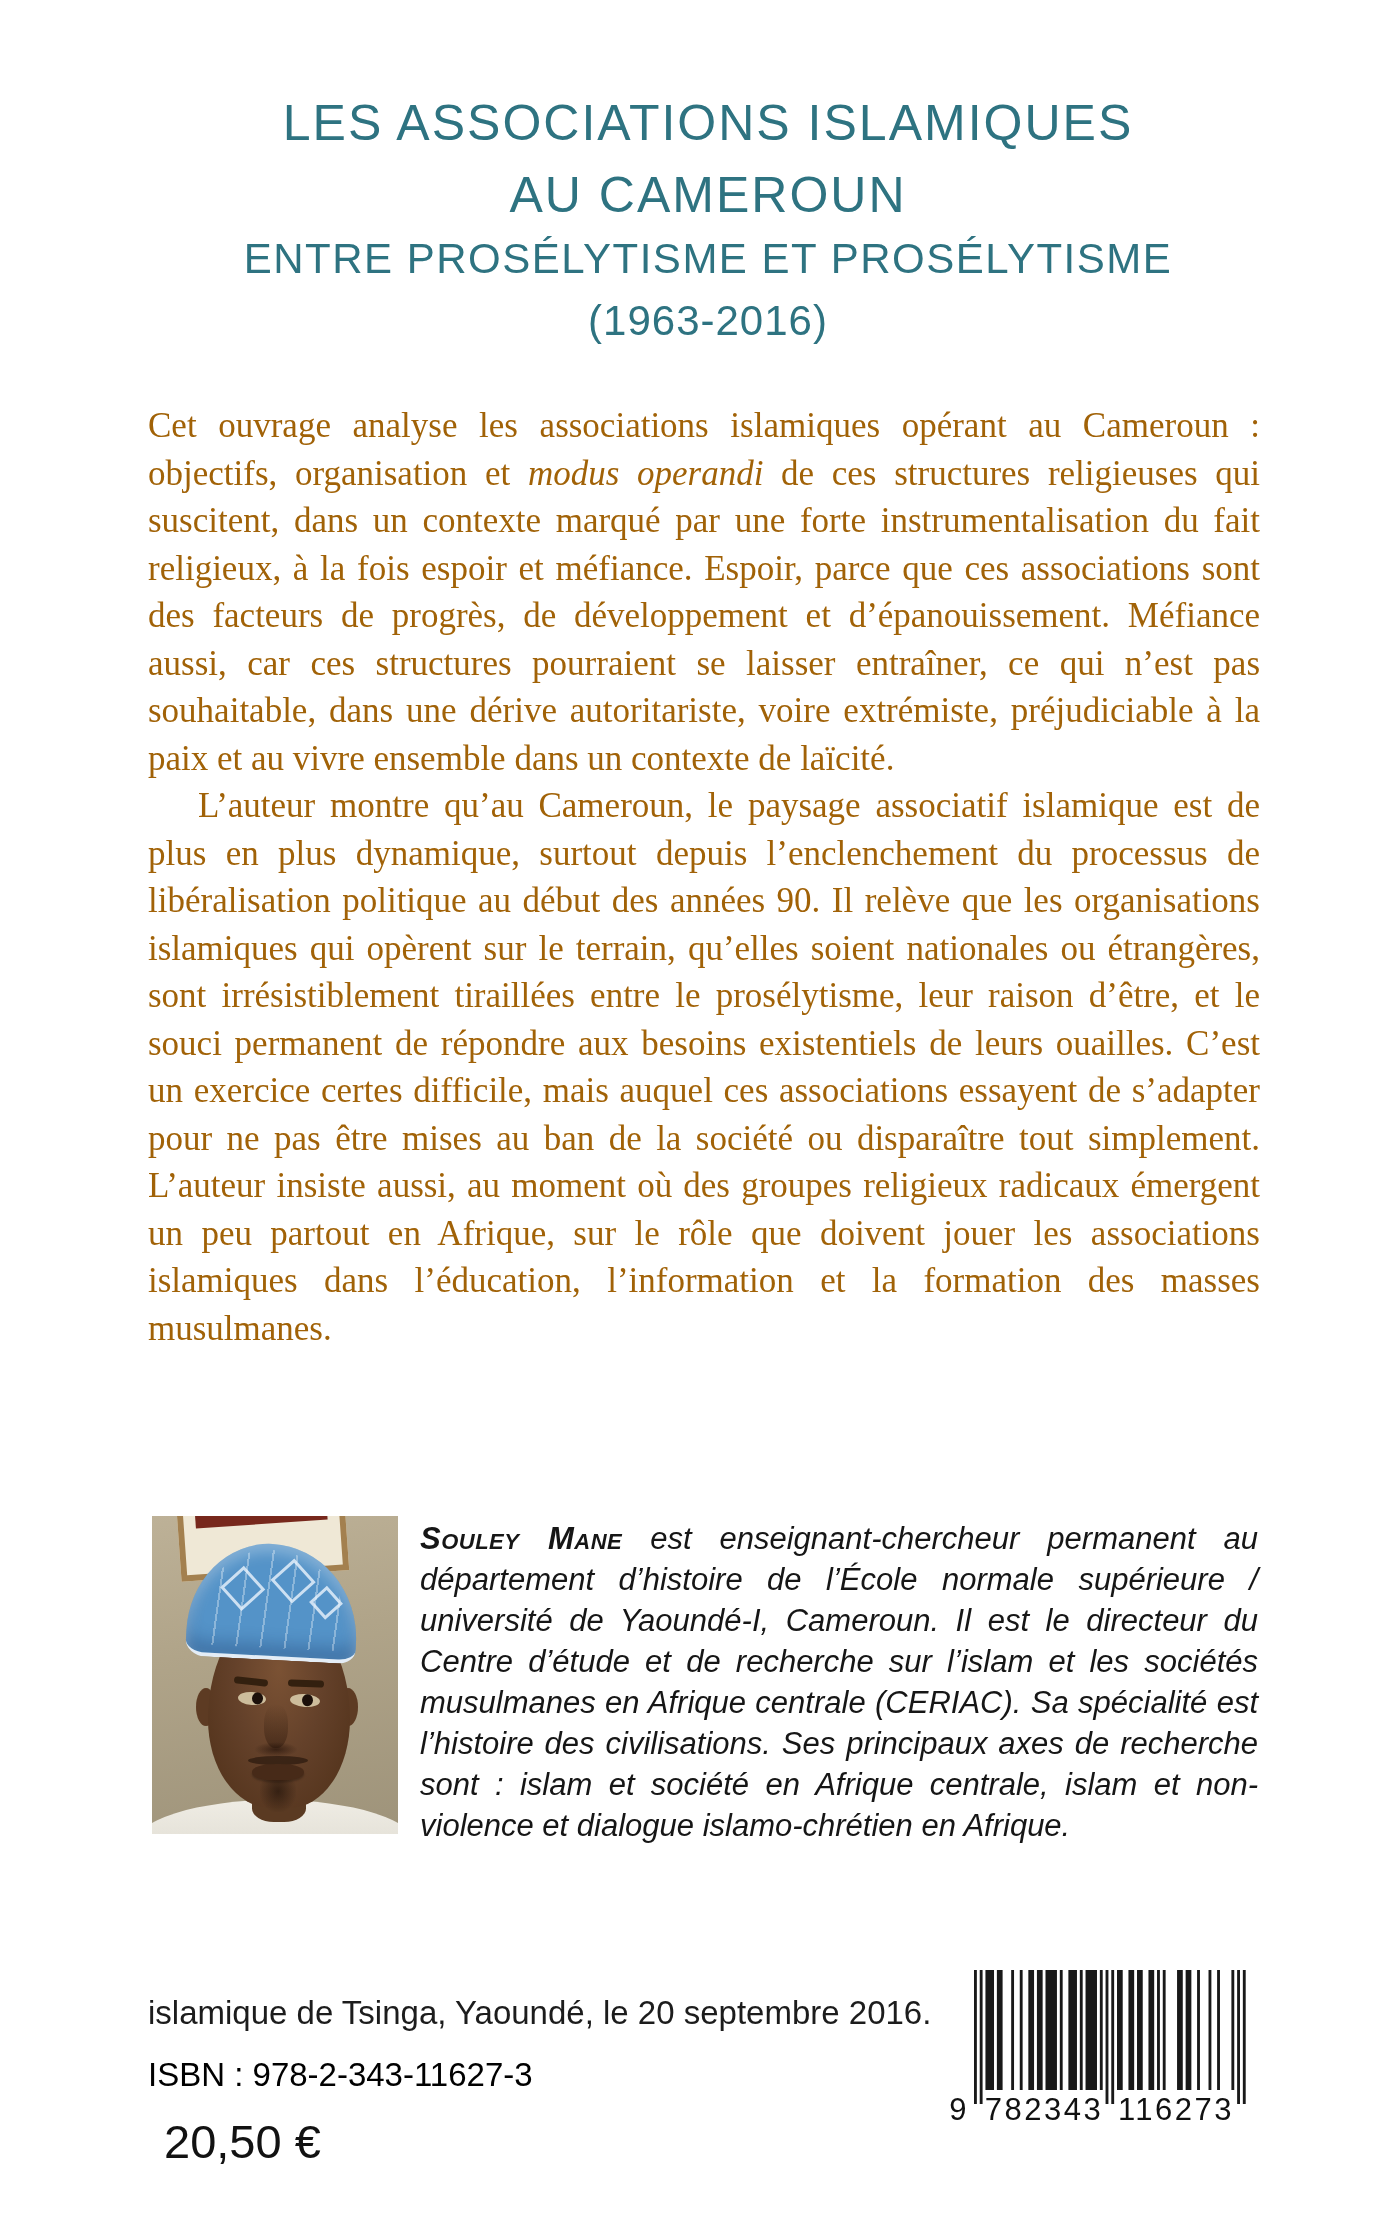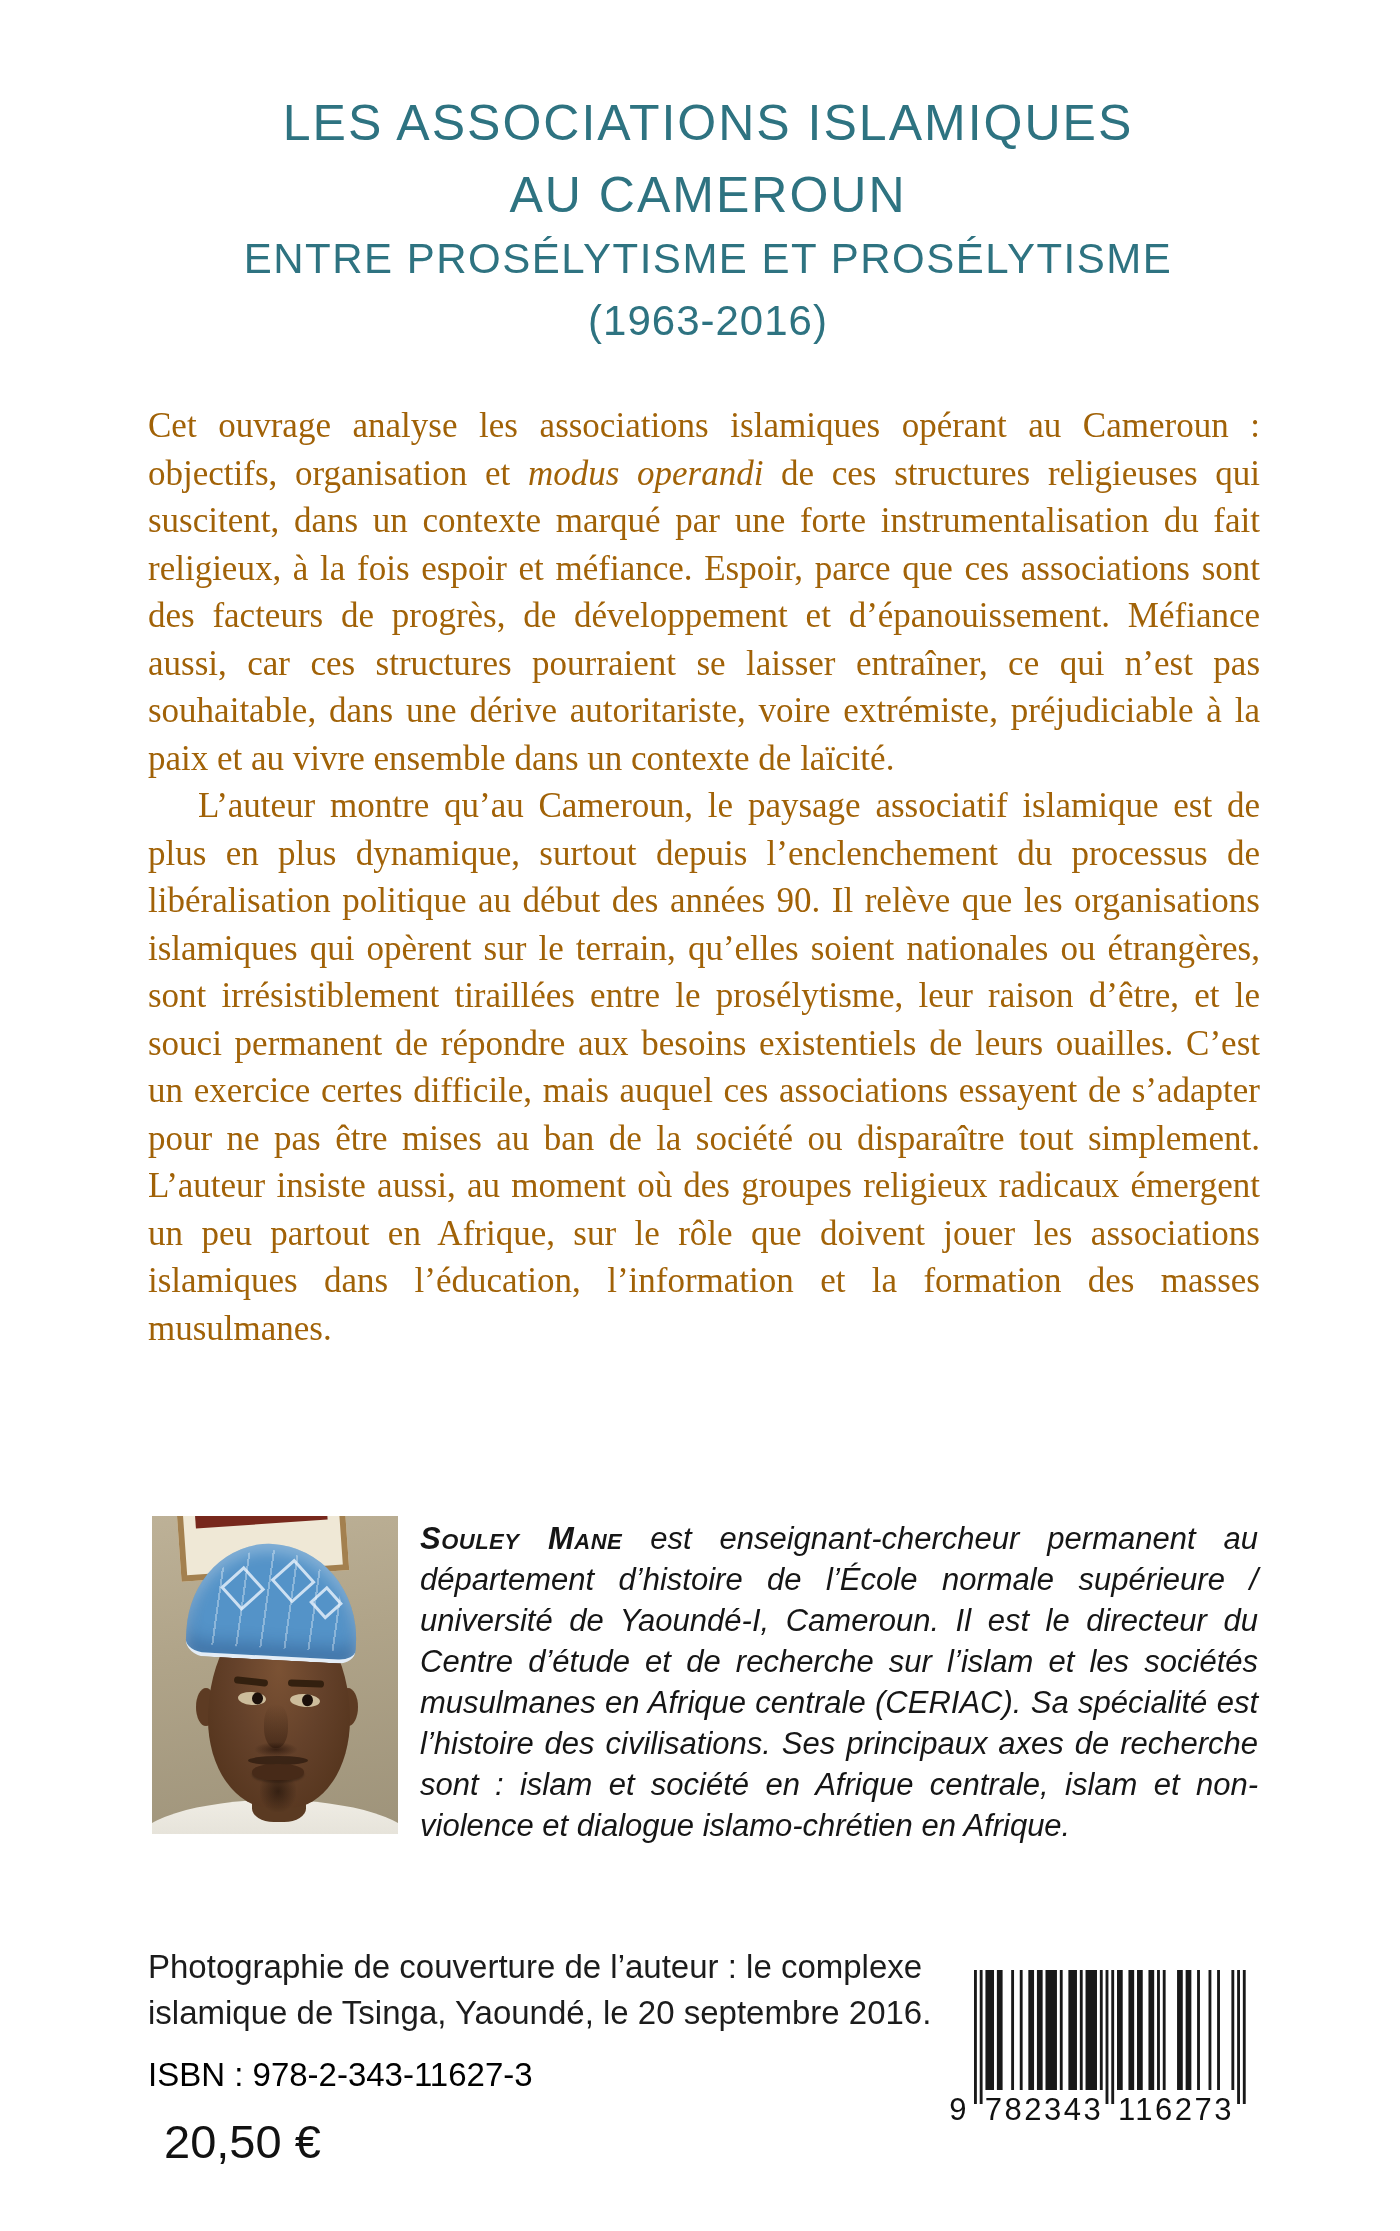--- a/index.html
+++ b/index.html
@@ -135,21 +135,21 @@
       <div class="nose"></div>
       <div class="nostrils"></div>
       <div class="mustache"></div>
       <div class="lips"></div>
       <div class="goatee"></div>
     </div>
     <p class="bio-text"><span class="author-name">Souley Mane</span><span> est enseignant-chercheur permanent au département d’histoire de l’École normale supérieure / université de Yaoundé-I, Cameroun. Il est le directeur du Centre d’étude et de recherche sur l’islam et les sociétés musulmanes en Afrique centrale (CERIAC). Sa spécialité est l’histoire des civilisations. Ses principaux axes de recherche sont : islam et société en Afrique centrale, islam et non-violence et dialogue islamo-chrétien en Afrique.</span></p>
   </section>
 
   <footer>
-    <p class="caption"><span>Photographie de couverture de l’auteur : le complexe</span><br><span>islamique de Tsinga, Yaoundé, le 20 septembre 2016.</span></p>
+    <p class="caption"><br><span>islamique de Tsinga, Yaoundé, le 20 septembre 2016.</span></p>
     <p class="isbn">ISBN : 978-2-343-11627-3</p>
     <p class="price">20,50 €</p>
     <div class="barcode">
       <svg id="barcode-svg" width="302" height="156" viewBox="-30 0 302 156" xmlns="http://www.w3.org/2000/svg">
           <rect x="268.84" y="0" width="2.86" height="134"></rect>
           <rect x="263.12" y="0" width="2.86" height="134"></rect>
           <rect x="257.40" y="0" width="2.86" height="120"></rect>
           <rect x="243.10" y="0" width="2.86" height="120"></rect>
           <rect x="234.52" y="0" width="2.86" height="120"></rect>
           <rect x="223.08" y="0" width="2.86" height="120"></rect>

